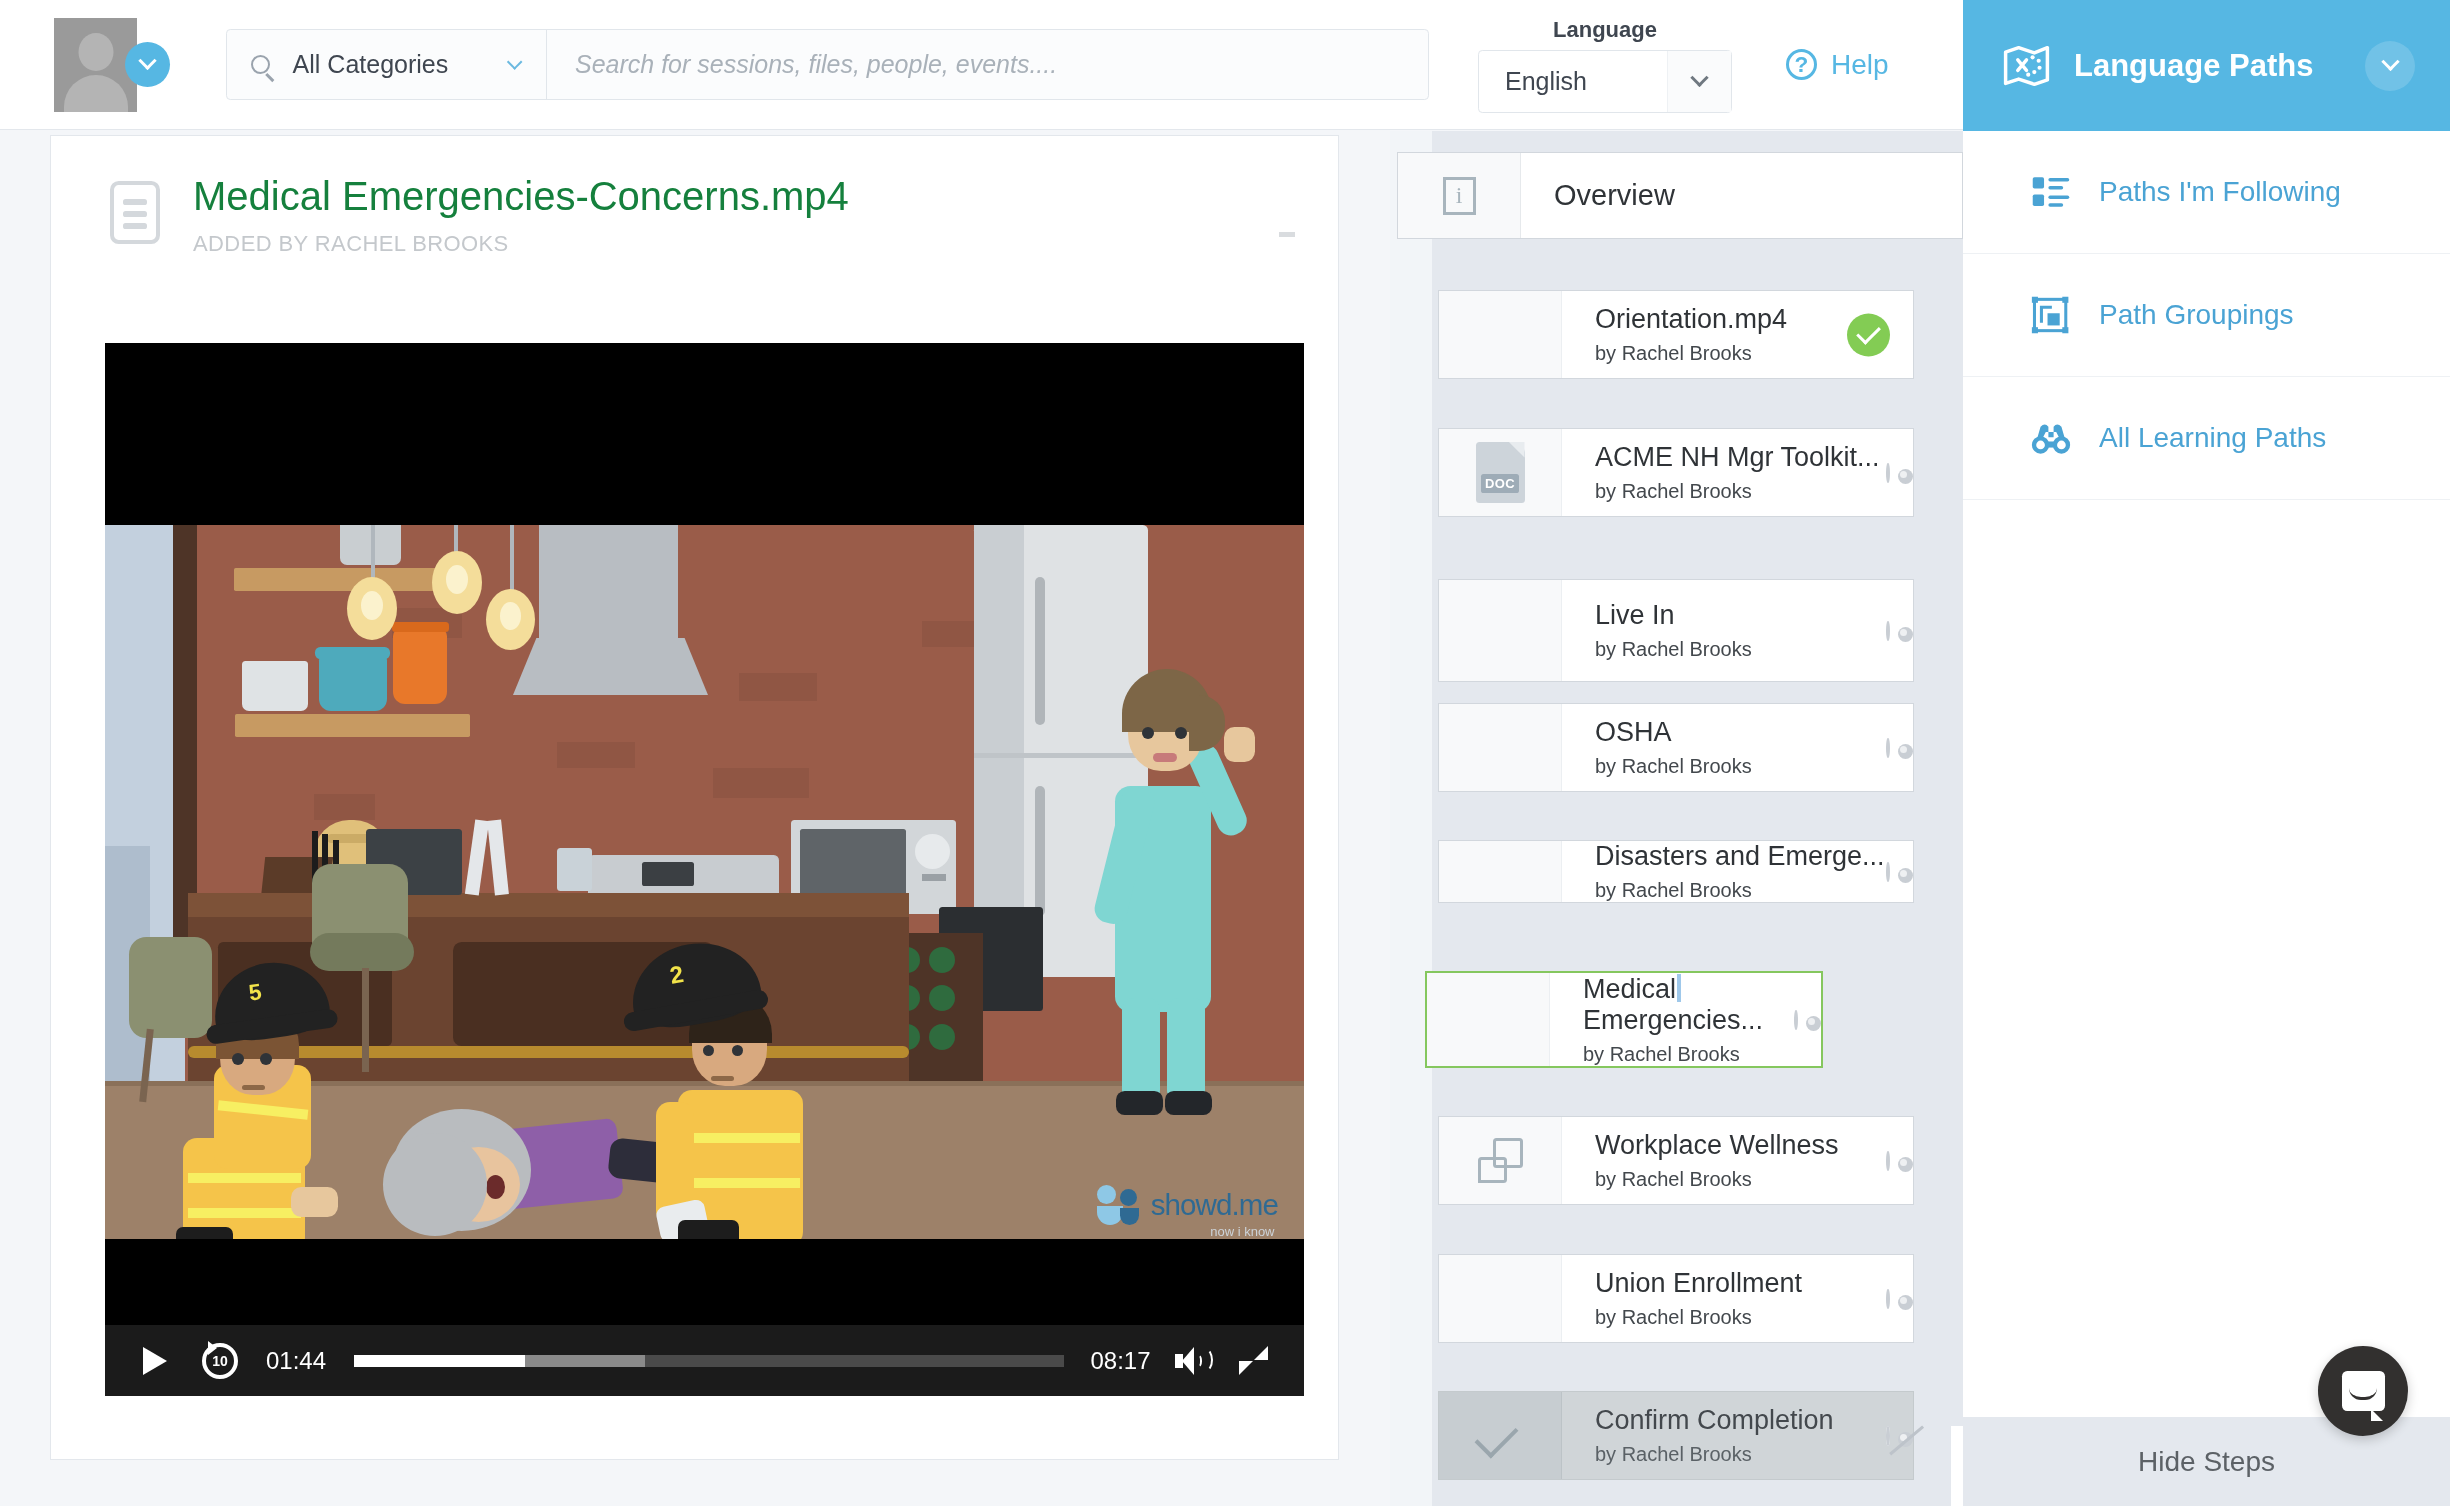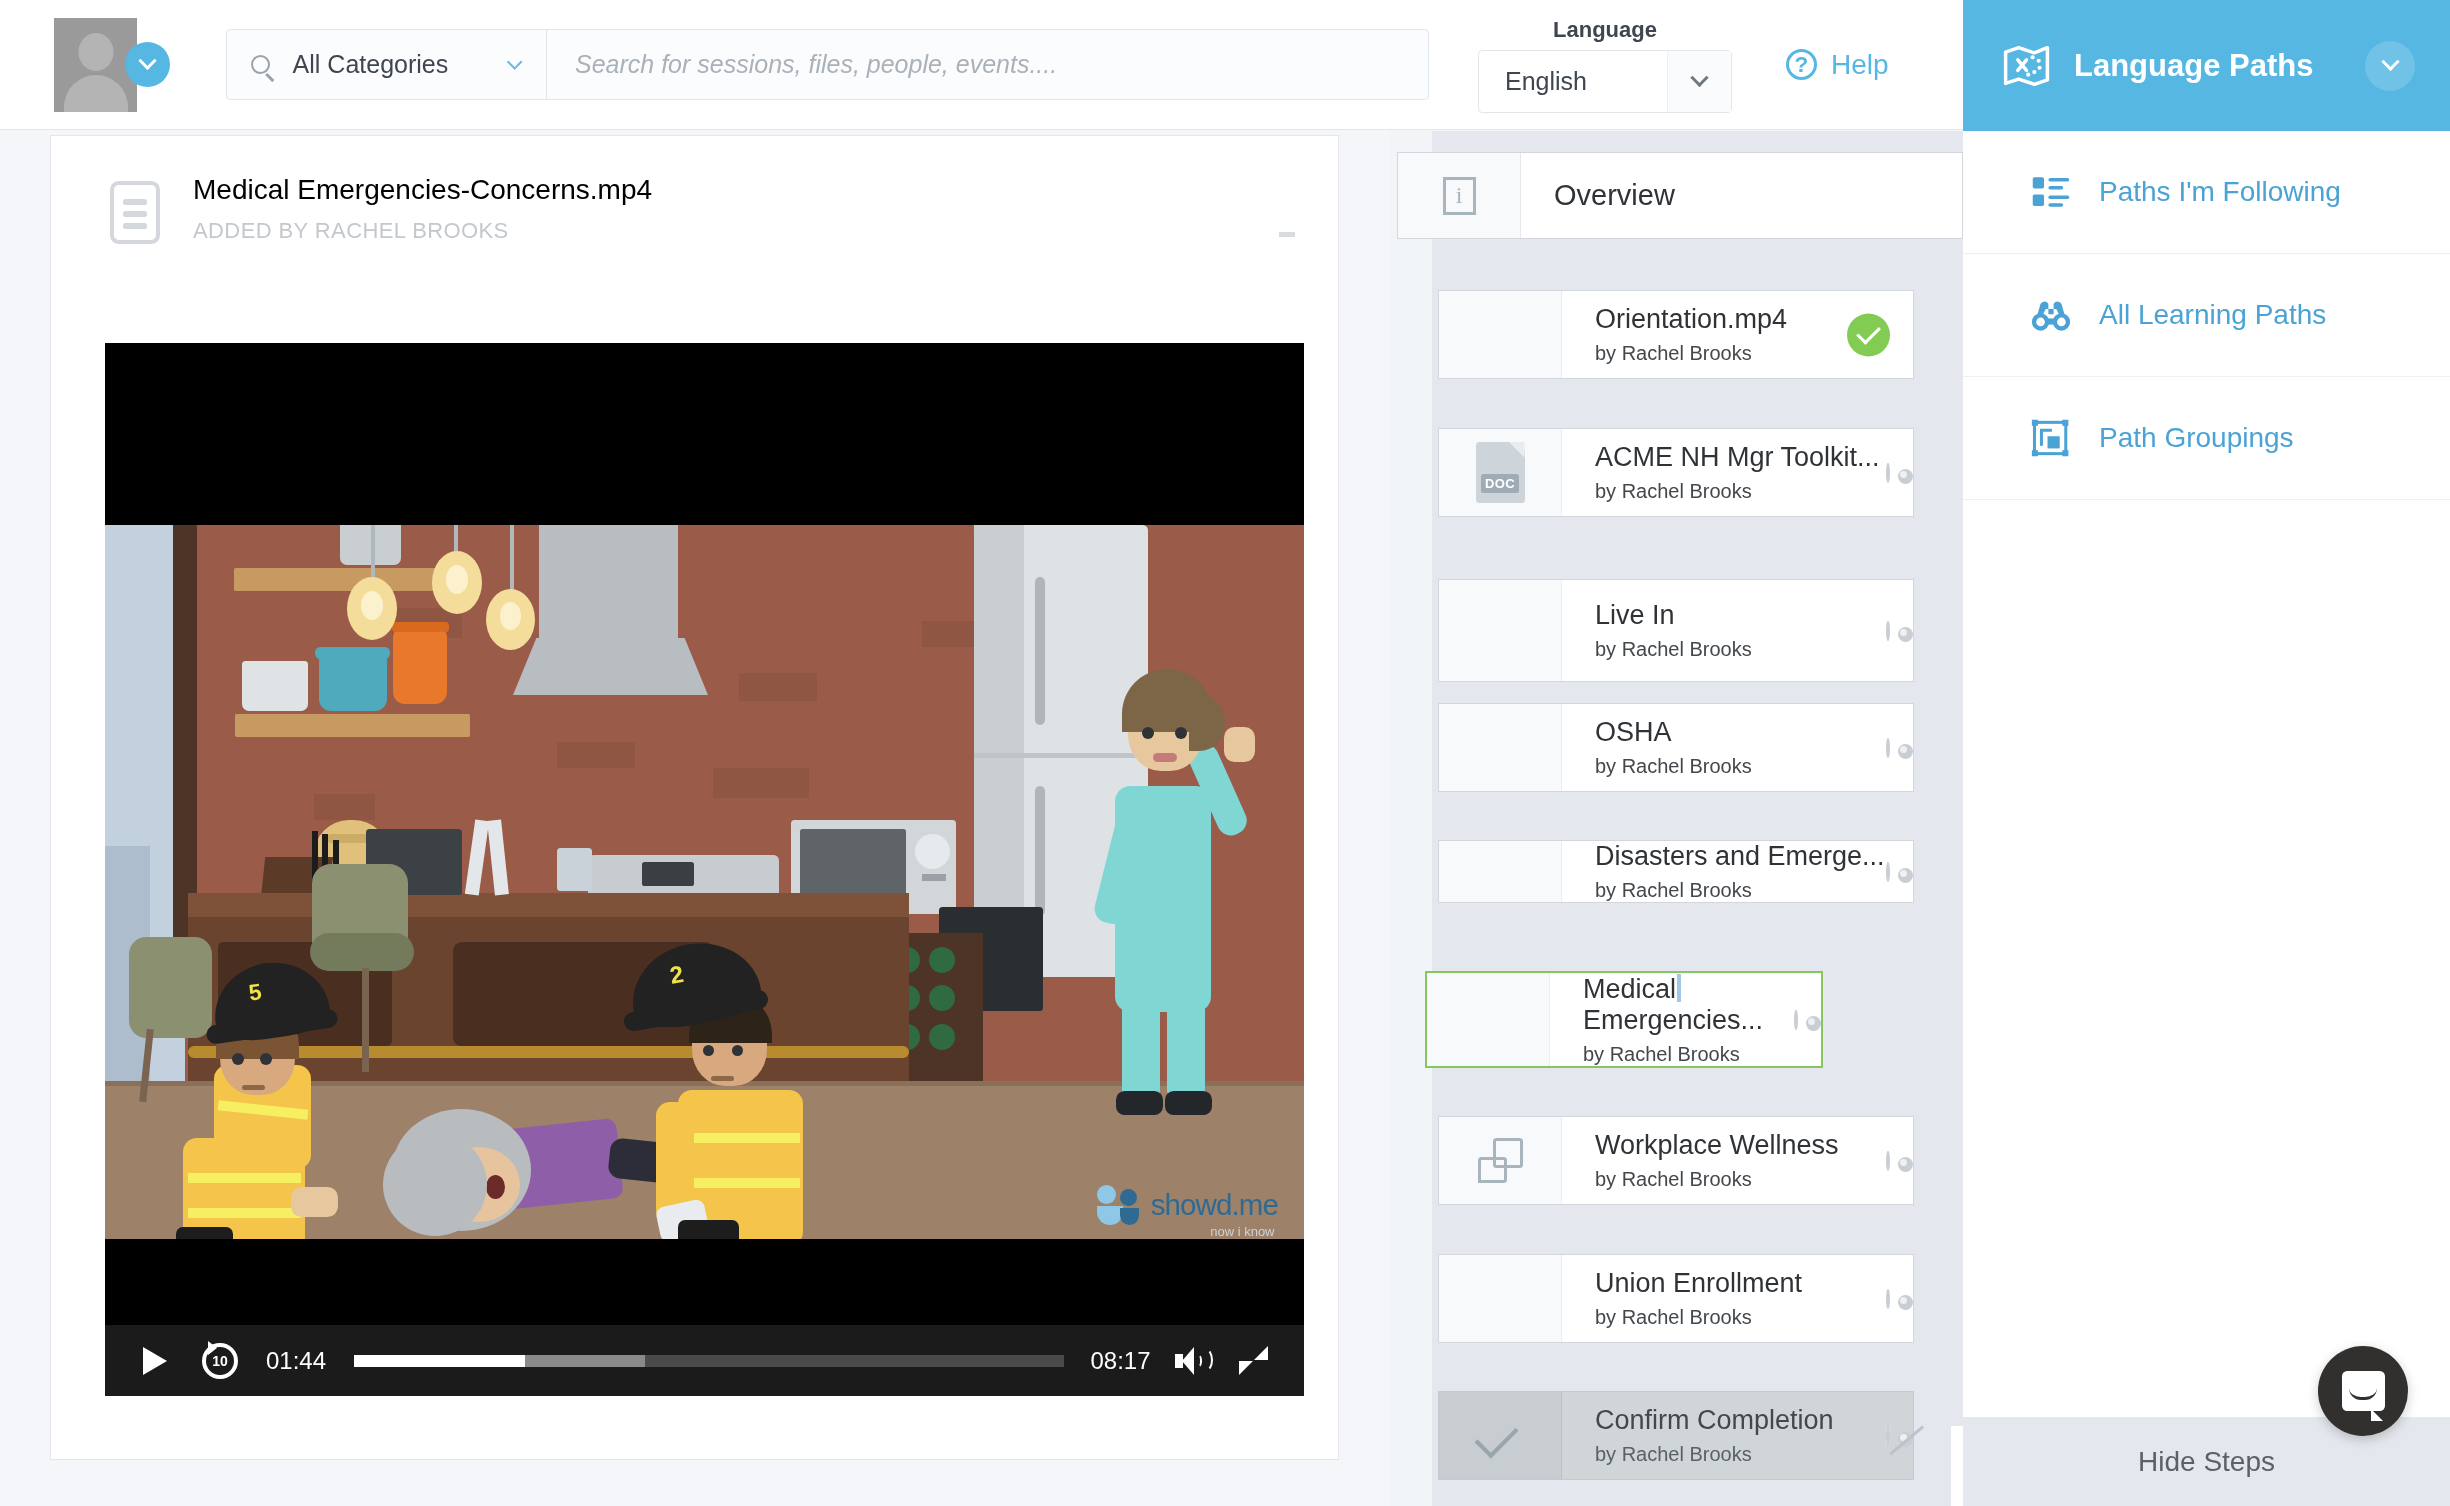--- a/index.html
+++ b/index.html
@@ -127,21 +127,21 @@
     border: 4.3px solid #d4d8dc; border-radius: 8.7px;
     position: relative; background: #fff;
   }
   .file-icon i {
     position: absolute; left: 8.7px; height: 6px; border-radius: 2.6px; background: #d4d8dc;
   }
   .file-icon i:nth-child(1){ top: 14px; width: 24px; }
   .file-icon i:nth-child(2){ top: 26px; width: 24px; }
   .file-icon i:nth-child(3){ top: 38px; width: 24px; }
   .file-meta { margin-left: 33px; }
-  .file-title { font-size: 28px; color: #000000; font-weight: normal; }
+  .file-title { font-size: 40px; color: #15803d; font-weight: normal; }
   .file-sub { font-size: 22px; color: #c4c8cc; letter-spacing: 0.4px; margin-top: 12px; }
   .head-dash {
     position: absolute; right: 43px; top: 96px;
     width: 15.6px; height: 5.2px; background: #d9dcdf;
   }
 
   
   .video {
     position: absolute; left: 54px; top: 207px;
     width: 1199px; height: 1053px;
@@ -755,46 +755,46 @@
         <rect x="20" y="27" width="24" height="4" rx="2" fill="#4aa3d4"></rect>
         <rect x="20" y="36" width="17" height="4" rx="2" fill="#4aa3d4"></rect>
       </svg>
     </span>
     <span class="lp-lbl">Paths I'm Following</span>
   </div>
 
   <div class="lp-item">
     <span class="lp-ic">
       <svg width="40" height="40" viewBox="0 0 46 46">
-        <path d="M11 10 q5 -5 9 0 l0 6 6 0 0 -6 q4 -5 9 0 l4 14 -6 0 -4 -8 -3 0 0 6 -6 0 0 -6 -3 0 -4 8 -6 0 Z" fill="#4aa3d4"></path>
-        <circle cx="11" cy="31" r="10" fill="#4aa3d4"></circle>
-        <circle cx="35" cy="31" r="10" fill="#4aa3d4"></circle>
-        <circle cx="11" cy="31" r="5" fill="#ffffff"></circle>
-        <circle cx="35" cy="31" r="5" fill="#ffffff"></circle>
-        <rect x="20" y="27" width="6" height="7" fill="#4aa3d4"></rect>
-      </svg>
-    </span>
-    <span class="lp-lbl">All Learning Paths</span>
-  </div>
-
-  <div class="lp-item">
-    <span class="lp-ic">
-      <svg width="40" height="40" viewBox="0 0 46 46">
         <rect x="4" y="5" width="36" height="36" fill="none" stroke="#4aa3d4" stroke-width="3.5"></rect>
         <rect x="1" y="2" width="7" height="7" fill="#4aa3d4"></rect>
         <rect x="36" y="2" width="7" height="7" fill="#4aa3d4"></rect>
         <rect x="1" y="37" width="7" height="7" fill="#4aa3d4"></rect>
         <rect x="36" y="37" width="7" height="7" fill="#4aa3d4"></rect>
         <path d="M12 32 L12 14 L24 14" fill="none" stroke="#4aa3d4" stroke-width="3.5"></path>
         <rect x="19" y="21" width="14" height="14" fill="#4aa3d4"></rect>
       </svg>
     </span>
     <span class="lp-lbl">Path Groupings</span>
   </div>
 
+  <div class="lp-item">
+    <span class="lp-ic">
+      <svg width="40" height="40" viewBox="0 0 46 46">
+        <path d="M11 10 q5 -5 9 0 l0 6 6 0 0 -6 q4 -5 9 0 l4 14 -6 0 -4 -8 -3 0 0 6 -6 0 0 -6 -3 0 -4 8 -6 0 Z" fill="#4aa3d4"></path>
+        <circle cx="11" cy="31" r="10" fill="#4aa3d4"></circle>
+        <circle cx="35" cy="31" r="10" fill="#4aa3d4"></circle>
+        <circle cx="11" cy="31" r="5" fill="#ffffff"></circle>
+        <circle cx="35" cy="31" r="5" fill="#ffffff"></circle>
+        <rect x="20" y="27" width="6" height="7" fill="#4aa3d4"></rect>
+      </svg>
+    </span>
+    <span class="lp-lbl">All Learning Paths</span>
+  </div>
+
   <div class="hide-steps">
     <span>Hide Steps</span>
   </div>
 
   <div class="intercom">
     <span class="intercom-bubble">
       <span class="intercom-smile"></span>
     </span>
   </div>
 </div>

